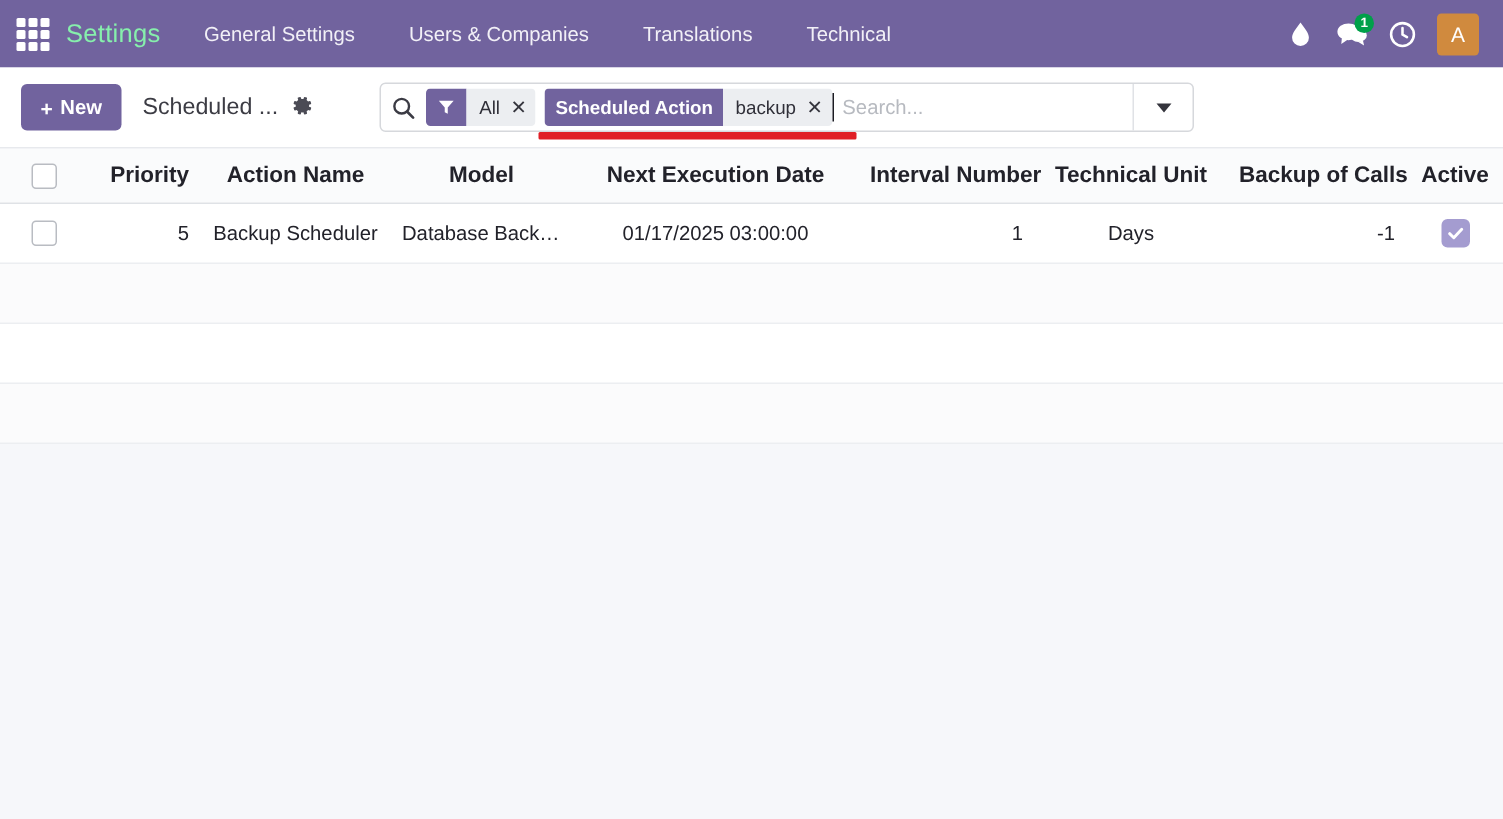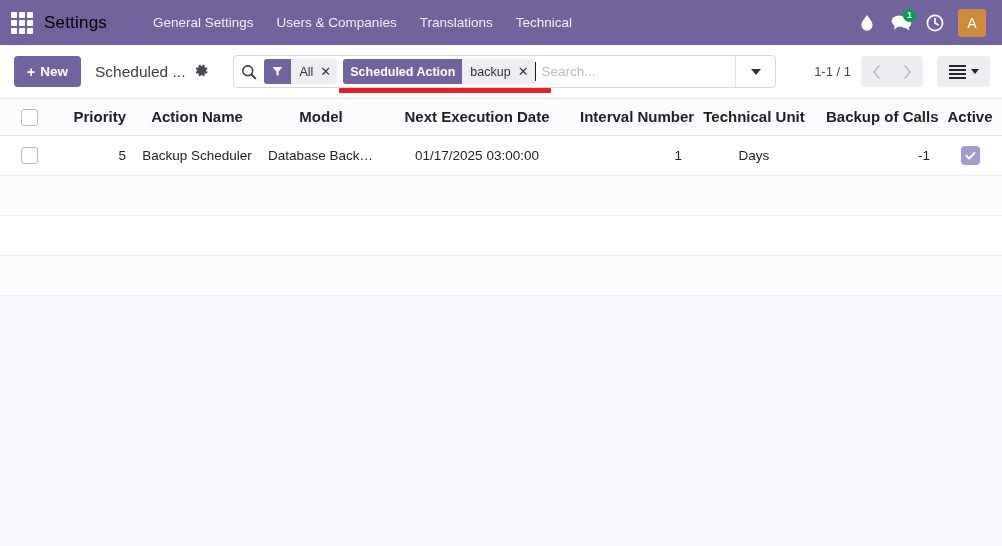--- a/index.html
+++ b/index.html
@@ -28,29 +28,29 @@
   }
   .apps-grid {
     display: grid;
     grid-template-columns: repeat(3, 6px);
     grid-template-rows: repeat(3, 6px);
     gap: 2px;
   }
   .apps-grid i { background: #ffffff; display: block; width: 6px; height: 6px; border-radius: 1px; }
 
   .brand {
-    color: #000000;
+    color: #86efac;
     font-size: 17px;
     font-weight: 400;
     letter-spacing: .2px;
-    margin-right: 35px;
+    margin-right: 18px;
     white-space: nowrap;
     cursor: pointer;
   }
-  .nav-items { display: flex; align-items: center; gap: 1px; }
+  .nav-items { display: flex; align-items: center; gap: 14px; }
   .nav-item {
     color: #f2f0f7;
     font-size: 13.5px;
     padding: 6px 11px;
     white-space: nowrap;
     cursor: pointer;
     border-radius: 3px;
   }
   .nav-right {
     margin-left: auto;
@@ -124,21 +124,21 @@
     align-items: center;
     gap: 9px;
     color: #3c3c44;
     font-size: 15.5px;
     white-space: nowrap;
   }
   .gear { color: #4b4b55; font-size: 14px; cursor: pointer; }
 
   
   .searchview {
-    margin-left: 24px;
+    margin-left: 44px;
     flex: 0 0 auto;
     width: 543px;
     height: 33px;
     background: #fff;
     border: 1px solid #d6d8dc;
     border-radius: 4px;
     display: flex;
     align-items: stretch;
     position: relative;
   }
@@ -432,42 +432,20 @@
 
     <input class="sv-input" type="text" placeholder="Search..." style="">
 
     <div class="sv-toggle">
       <span class="caret-down"></span>
     </div>
 
     <div class="search-underline"></div>
   </div>
 
-  <div class="cp-right">
-    <span class="pager-count">1-1 / 1</span>
-    <button class="pager-btn prev">
-      <svg width="9" height="14" viewBox="0 0 9 14" aria-hidden="true">
-        <path d="M7 1 L2 7 L7 13" fill="none" stroke="#b9bcc2" stroke-width="1.7" stroke-linecap="round" stroke-linejoin="round"></path>
-      </svg>
-    </button>
-    <button class="pager-btn next">
-      <svg width="9" height="14" viewBox="0 0 9 14" aria-hidden="true">
-        <path d="M2 1 L7 7 L2 13" fill="none" stroke="#b9bcc2" stroke-width="1.7" stroke-linecap="round" stroke-linejoin="round"></path>
-      </svg>
-    </button>
-    <div class="viewswitch">
-      <span class="lines">
-          <i></i>
-          <i></i>
-          <i></i>
-          <i></i>
-        </span>
-      <span class="caret-sm"></span>
-    </div>
-  </div>
 </div>
 
 <div class="sheet">
   <table class="list">
     <colgroup>
       <col class="c-sel">
         <col class="c-pri">
         <col class="c-act">
         <col class="c-mod">
         <col class="c-ned">

